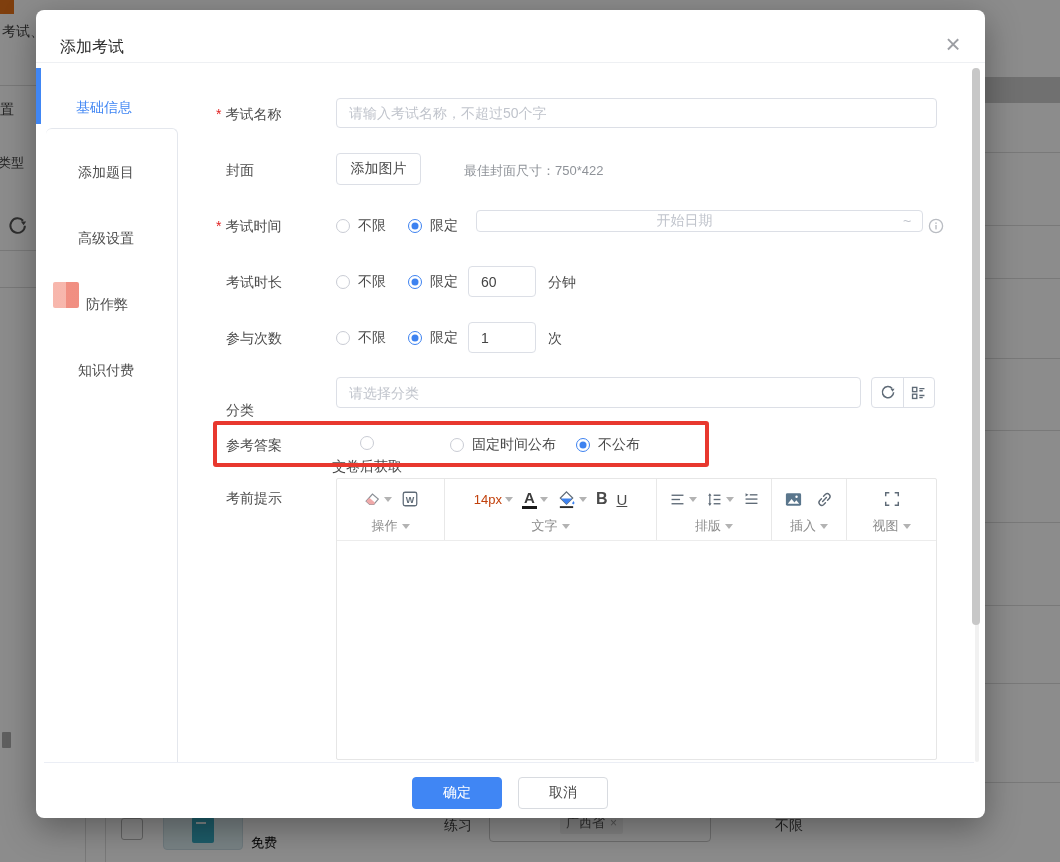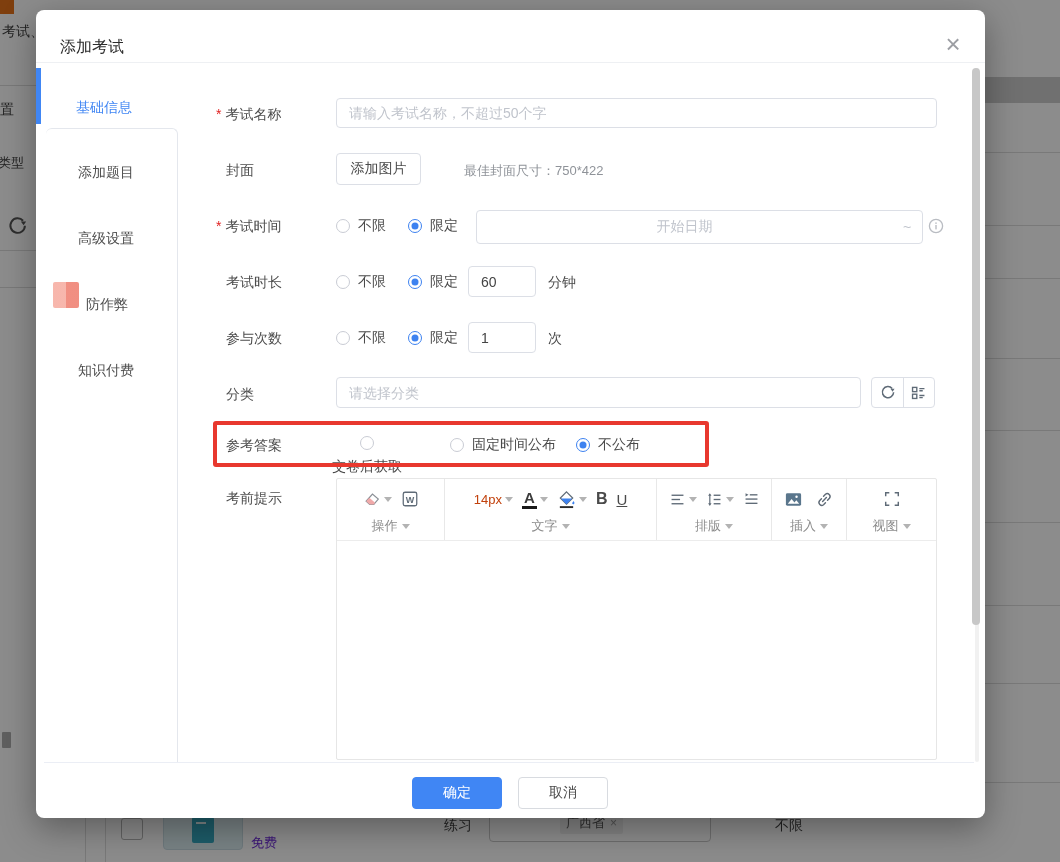--- a/index.html
+++ b/index.html
@@ -46,21 +46,21 @@
   .t-input::placeholder { color:#c0c4cc; }
   .radio-group { position:absolute; display:flex; align-items:center; gap:8px; cursor:pointer; }
   .radio { width:14px; height:14px; border-radius:50%; border:1px solid #c9ccd4; background:#fff;
     position:relative; flex:0 0 auto; }
   .radio.on { border:1.5px solid #3d82f0; }
   .radio.on::after { content:""; position:absolute; left:50%; top:50%; width:7px; height:7px;
     transform:translate(-50%,-50%); border-radius:50%; background:#3d82f0; }
   .radio-label { font-size:14px; color:#4a4a4a; white-space:nowrap; }
   .hint { position:absolute; font-size:13px; color:#8f9399; white-space:nowrap; }
   .unit { position:absolute; font-size:14px; color:#4a4a4a; }
-  .date-box { position:absolute; left:440px; top:200px; width:447px; height:34px; border:1px solid #dcdfe6;
+  .date-box { position:absolute; left:440px; top:200px; width:447px; height:22px; border:1px solid #dcdfe6;
     border-radius:4px; display:flex; align-items:center; font-size:14px; color:#c0c4cc; background:#fff; }
   .date-box span { flex:1; text-align:center; }
   .date-box .tilde { flex:0 0 30px; }
   .icon-group { position:absolute; left:835px; top:367px; width:64px; height:31px; display:flex;
     border:1px solid #dcdfe6; border-radius:4px; overflow:hidden; background:#fff; }
   .icon-group > div { flex:1; display:flex; align-items:center; justify-content:center; cursor:pointer; }
   .icon-group > div + div { border-left:1px solid #dcdfe6; }
 
   .annotation-box { position:absolute; left:177px; top:411px; width:496px; height:46px;
     border:4px solid #E8382E; border-radius:3px; pointer-events:none; z-index:5; }
@@ -134,21 +134,21 @@
   <div class="bg-line" style="left:985px;top:605px;width:75px;height:1px;"></div>
   <div class="bg-line" style="left:985px;top:683px;width:75px;height:1px;"></div>
   <div class="bg-line" style="left:985px;top:782px;width:75px;height:1px;"></div>
 
   <div class="bg-line" style="left:85px;top:818px;width:1px;height:44px;"></div>
   <div class="bg-line" style="left:105px;top:818px;width:1px;height:44px;"></div>
   <div class="chk"></div>
   <div class="thumb">
       <div class="book"></div>
     </div>
-  <div class="bg-text" style="left:251px;top:834px;color:#6d28d9;font-size:13px;">免费</div>
+  <div class="bg-text" style="left:251px;top:834px;color:#000000;font-size:13px;">免费</div>
   <div class="bg-text" style="left:444px;top:817px;">练习</div>
   <div class="chipbox">
     <span class="chip">
       <span>广西省</span>
       <span class="x">×</span>
     </span>
   </div>
   <div class="bg-text" style="left:775px;top:817px;">不限</div>
 </div>
 
@@ -215,21 +215,21 @@
     <span class="radio"></span>
     <span class="radio-label">不限</span>
   </div>
   <div class="radio-group" style="left:372px;top:319px;">
     <span class="radio on"></span>
     <span class="radio-label">限定</span>
   </div>
   <input class="t-input abs" style="left: 432px; top: 312px; width: 68px; height: 31px;" value="1">
   <div class="unit" style="left:512px;top:320px;">次</div>
 
-  <div class="flabel" style="left:190px;top:376px;">分类</div>
+  <div class="flabel" style="left:190px;top:392px;">分类</div>
   <input class="t-input abs" style="left: 300px; top: 367px; width: 525px; height: 31px;" placeholder="请选择分类">
   <div class="icon-group">
     <div>
       <svg width="17" height="17" viewBox="0 0 20 20">
         <path d="M15.5 5.2 A6.6 6.6 0 1 0 17.2 9.8" fill="none" stroke="#5f6b77" stroke-width="1.8"></path>
         <polygon points="13.5,5.6 18.3,5.6 16,9.2" fill="#5f6b77"></polygon>
       </svg>
     </div>
     <div>
       <svg width="17" height="17" viewBox="0 0 20 20">

